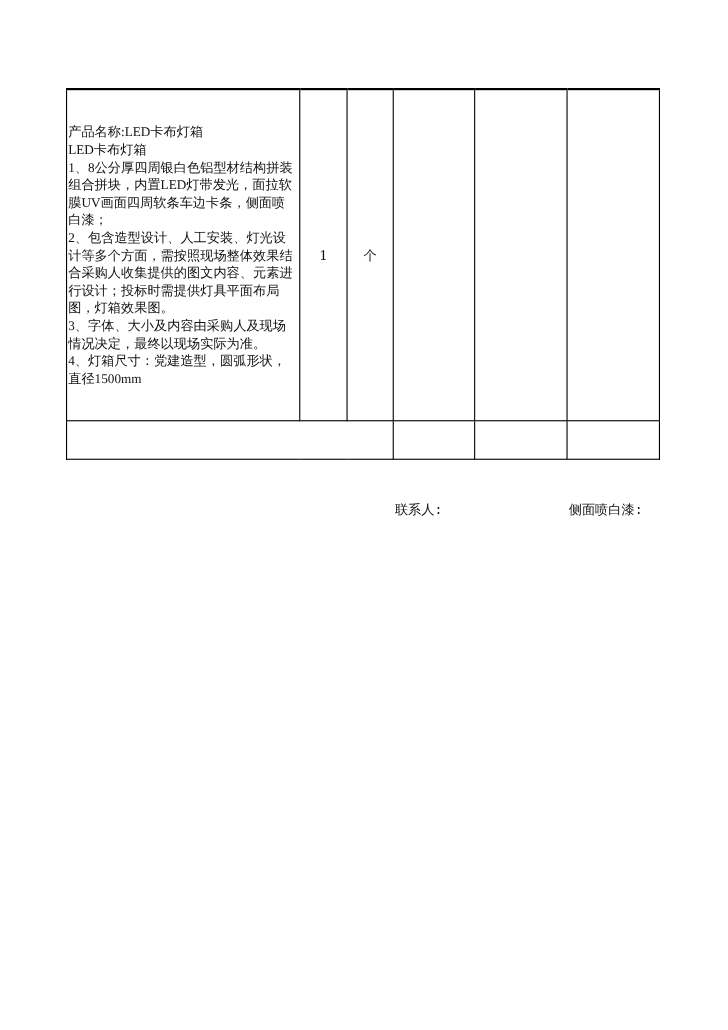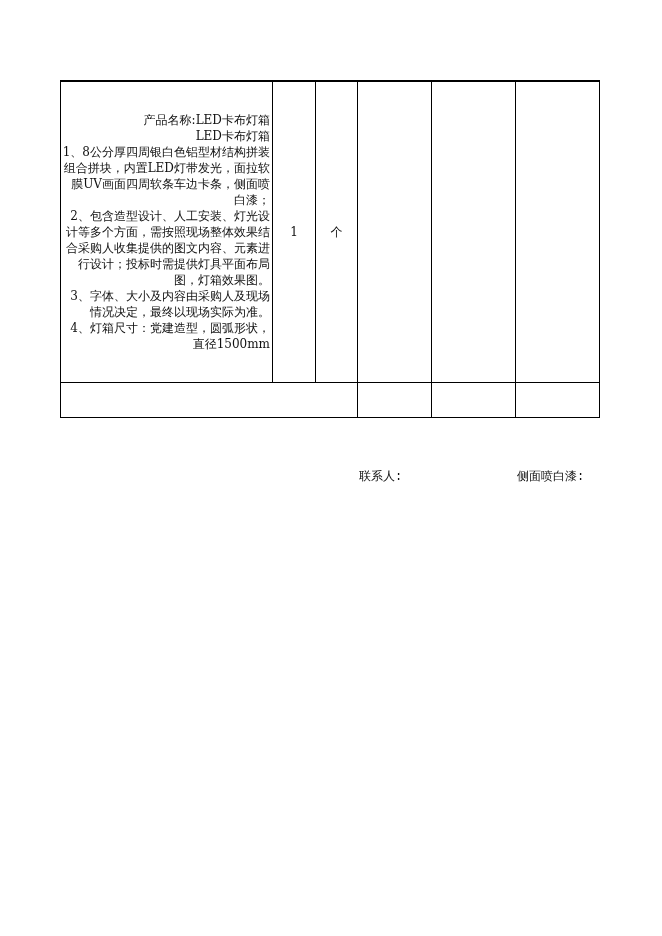--- a/index.html
+++ b/index.html
@@ -16,30 +16,31 @@
     .sheet-table td {
       border: 1px solid #000;
       padding: 0; vertical-align: middle;
       font-size: 12px; line-height: 16px;
     }
     .sheet-table tr.top-row td { border-top: 2px solid #000; }
     .desc-cell {
       height: 300px;
       vertical-align: middle;
       padding: 0 2px 0 1px !important;
-      text-align: right;
+      text-align: left;
       white-space: pre-wrap;
       word-break: break-all;
       font-size: 12px;
       line-height: 15.6px;
+      font-family: Liberation Serif, serif;
     }
     .center { text-align: center; }
     .total-row td { height: 34px; }
     .contact {
-      position: absolute; top: 468px;
+      position: absolute; top: 455px;
       font-size: 12px;
       font-family: Liberation Mono, monospace;
     }
   </style>
 </head>
 <body>
 
 <table class="sheet-table">
   <colgroup>
     <col style="width:212px">

